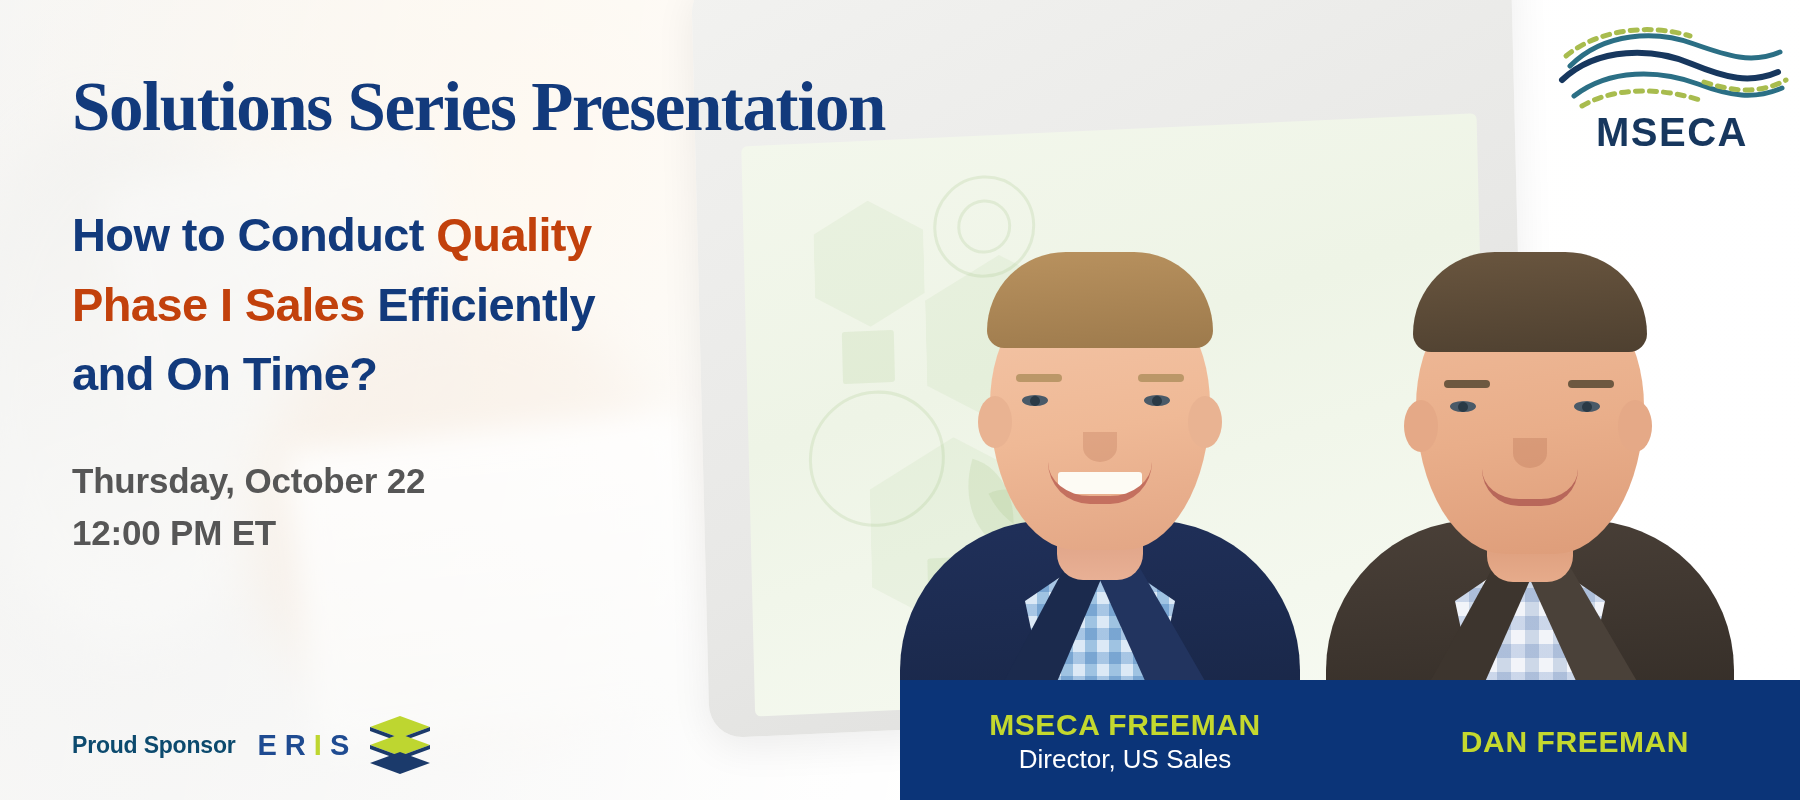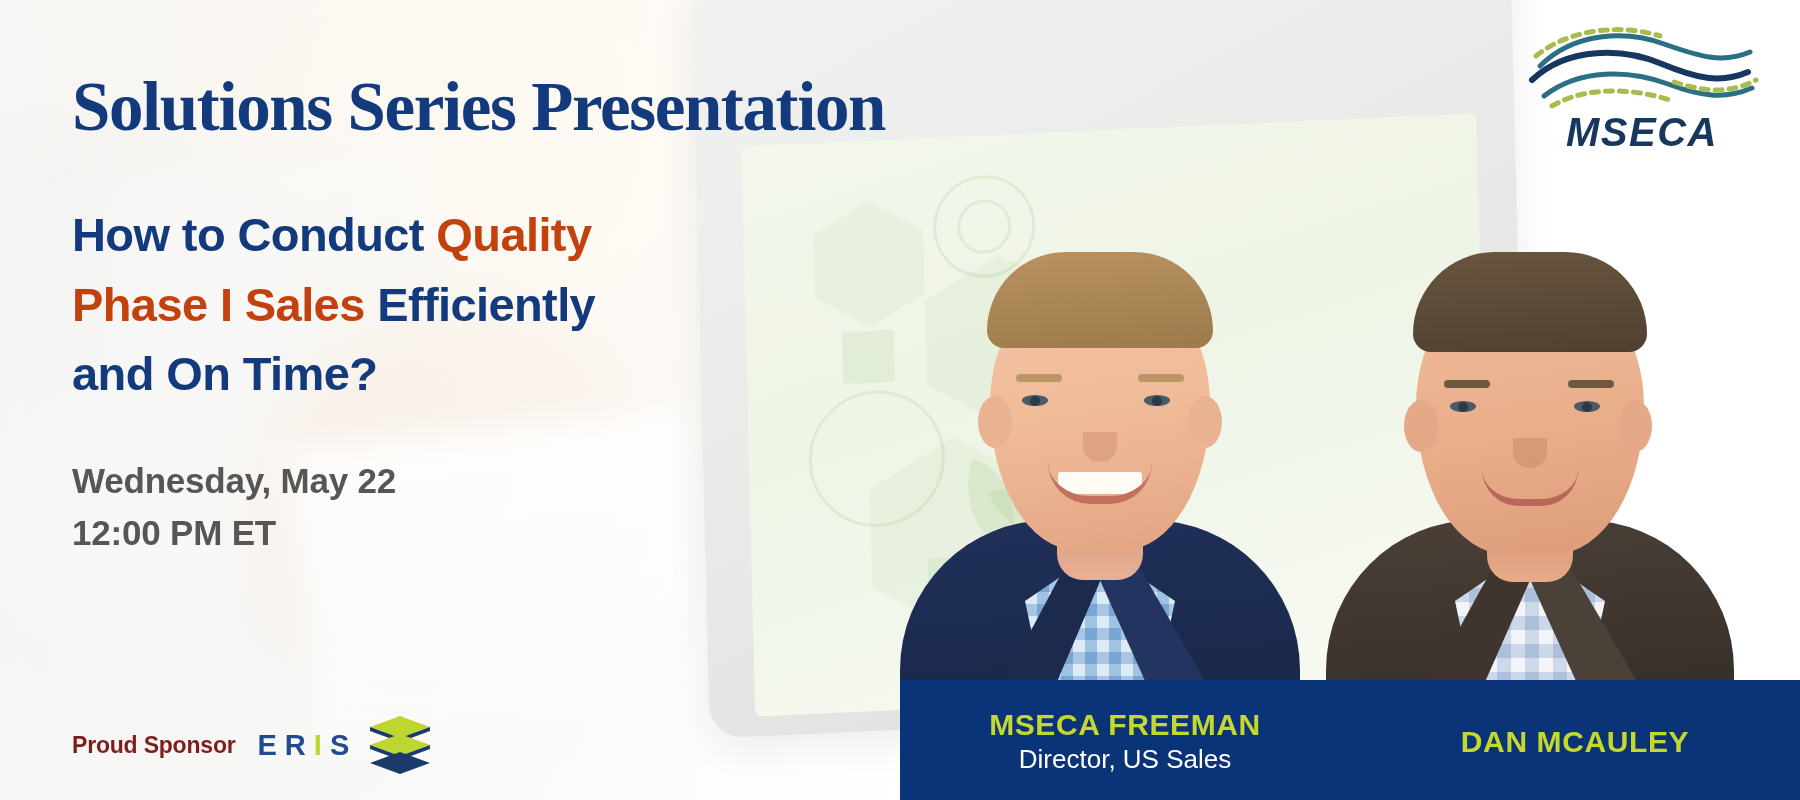--- a/index.html
+++ b/index.html
@@ -146,31 +146,31 @@
   .subtitle .hl{color:#c2410c;}
   .datetime{
     position:absolute;top:455px;left:0;
     font-size:35px;font-weight:bold;color:#565656;
     line-height:1.48;letter-spacing:-.2px;
   }
   .sponsor{
     position:absolute;top:716px;left:0;display:flex;align-items:center;gap:22px;
   }
   .sponsor-label{
-    font-size:23px;font-weight:bold;color:#7f1d1d;letter-spacing:-.2px;text-align:right;
+    font-size:23px;font-weight:bold;color:#0c4a6e;letter-spacing:-.2px;text-align:right;
   }
   .eris{display:flex;align-items:center;gap:13px;}
   .eris-word{
     font-size:29px;font-weight:bold;color:#1f4b91;letter-spacing:8px;
     display:flex;align-items:center;
   }
   .eris-word .gi{color:#bed630;}
 
   
-  .mseca{position:absolute;right:38px;top:22px;width:240px;height:135px;font-style:italic;}
+  .mseca{position:absolute;right:8px;top:22px;width:240px;height:135px;}
   .mseca-word{
     position:absolute;left:0;right:0;bottom:2px;text-align:center;
     font-size:40px;font-weight:bold;color:#17375e;letter-spacing:1.5px;
   }
 </style>
 </head>
 <body>
 
 <div id="banner">
 
@@ -272,36 +272,36 @@
                   border-bottom:7px solid #b8675a;border-radius:0 0 48px 48px;"></div>
     </div>
   </div>
 
   <div class="nameplate">
     <div class="cell">
       <div class="sp-name">MSECA FREEMAN</div>
       <div class="sp-title">Director, US Sales</div>
     </div>
     <div class="cell">
-      <div class="sp-name">DAN MCAULEY</div>
+      <div class="sp-name">DAN FREEMAN</div>
     </div>
   </div>
 
   <div class="content">
 
     <div class="title">Solutions Series Presentation</div>
 
     <div class="subtitle">
       <span>How to Conduct </span><span class="hl">Quality</span><br>
       <span class="hl">Phase I Sales</span><span> Efficiently</span><br>
       <span>and On Time?</span>
     </div>
 
     <div class="datetime">
-      <div>Wednesday, May 22</div>
+      <div>Thursday, October 22</div>
       <div>12:00 PM ET</div>
     </div>
 
     <div class="sponsor">
       <div class="sponsor-label">Proud Sponsor</div>
       <div class="eris">
         <div class="eris-word">
           <span>E</span>
             <span>R</span>
             <span class="gi">I</span>

